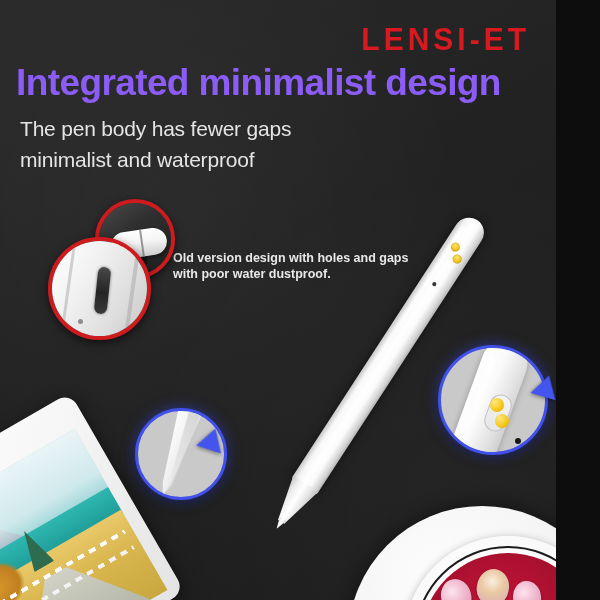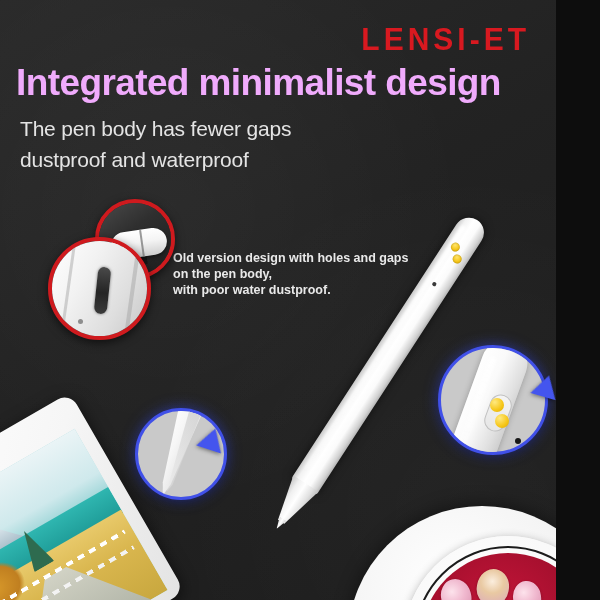--- a/index.html
+++ b/index.html
@@ -23,21 +23,21 @@
   
   .brand{
     position:absolute; right:26px; top:22px;
     color:#d81920; font-size:30px; font-weight:700;
     letter-spacing:4px;
     font-family:"Liberation Sans", sans-serif;
     transform:scaleY(1.05);
   }
   .headline{
     position:absolute; left:16px; top:62px;
-    color:#f0abfc; font-size:37px; font-weight:700;
+    color:#8b5cf6; font-size:37px; font-weight:700;
     letter-spacing:-0.6px; white-space:nowrap;
   }
   .subline{
     position:absolute; left:20px; color:#e4e4e4;
     font-size:21px; font-weight:400; letter-spacing:-0.2px; white-space:nowrap;text-align:center;
   }
   .subline.l1{ top:117px; }
   .subline.l2{ top:148px; }
 
   .callout-text{
@@ -277,25 +277,24 @@
 </head>
 <body>
 
 <div class="stage">
 
   <div class="bg-vignette"></div>
 
   <div class="brand">LENSI-ET</div>
   <div class="headline">Integrated minimalist design</div>
   <div class="subline l1">The pen body has fewer gaps</div>
-  <div class="subline l2">dustproof and waterproof</div>
+  <div class="subline l2">minimalist and waterproof</div>
 
   <div class="callout-text">
     <div>Old version design with holes and gaps</div>
-    <div>on the pen body,</div>
     <div>with poor water dustproof.</div>
   </div>
 
   <div class="pen-main">
     <div class="body"></div>
     <div class="sheen"></div>
     <div class="gold-a"></div>
     <div class="gold-b"></div>
     <div class="micro-dot"></div>
     <div class="tip"></div>

